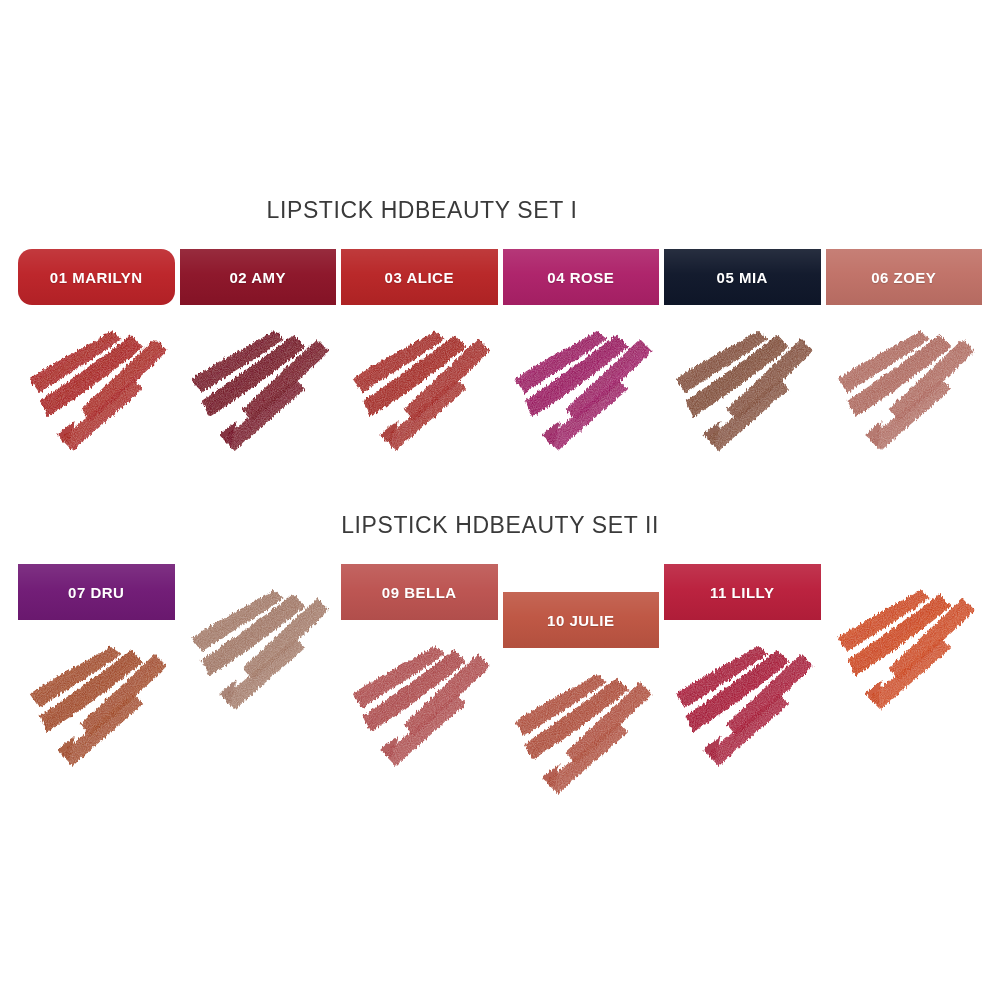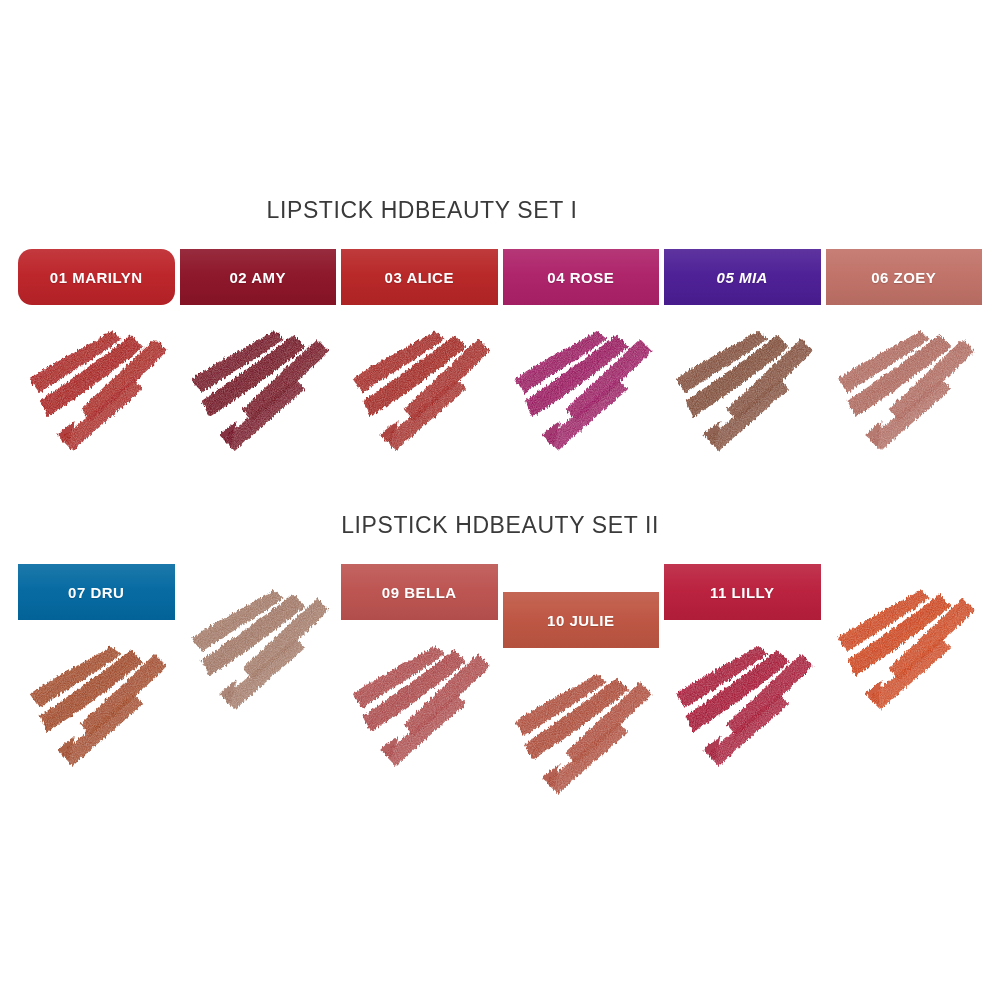--- a/index.html
+++ b/index.html
@@ -250,21 +250,21 @@
     <g filter="url(#graing3)" opacity="0.85">
       <path d="M 12 74 C 38 56, 66 44, 96 26 L 106 34 C 78 54, 48 70, 22 88 Z" fill="#fff"></path>
       <path d="M 22 96 C 52 76, 84 54, 116 30 L 128 42 C 96 68, 62 92, 30 112 Z" fill="#fff"></path>
       <path d="M 64 104 C 88 82, 114 58, 140 34 L 152 46 C 126 72, 98 96, 74 116 Z" fill="#fff"></path>
       <path d="M 44 134 C 66 116, 92 94, 118 74 L 128 84 C 102 106, 76 128, 56 146 Z" fill="#fff"></path>
     </g>
   </svg>
         </div>
       </div>
       <div class="shade">
-        <div class="shade-block" style="background: #4c1d95; font-style: italic;">
+        <div class="shade-block" style="background: #0f172a;">
           <span class="shade-label">05 MIA</span>
         </div>
         <div class="swatch-area">
   <svg class="swatch-svg" viewBox="0 0 160 154" preserveAspectRatio="none">
     <defs>
       <linearGradient id="lgg4" x1="0" y1="0" x2="1" y2="1">
         <stop offset="0%" stop-color="#A06A52"></stop>
         <stop offset="48%" stop-color="#7C4936"></stop>
         <stop offset="100%" stop-color="#A06A52"></stop>
       </linearGradient>
@@ -334,21 +334,21 @@
       <path d="M 44 134 C 66 116, 92 94, 118 74 L 128 84 C 102 106, 76 128, 56 146 Z" fill="#fff"></path>
     </g>
   </svg>
         </div>
       </div>
     </div>
 
   <div class="set-title" id="set2-title">LIPSTICK HDBEAUTY SET II</div>
   <div class="set-row" id="set2-row">
       <div class="shade">
-        <div class="shade-block" style="background: #0369a1;">
+        <div class="shade-block" style="background: #701a75;">
           <span class="shade-label">07 DRU</span>
         </div>
         <div class="swatch-area">
   <svg class="swatch-svg" viewBox="0 0 160 154" preserveAspectRatio="none">
     <defs>
       <linearGradient id="lgg6" x1="0" y1="0" x2="1" y2="1">
         <stop offset="0%" stop-color="#BC6440"></stop>
         <stop offset="48%" stop-color="#9C4526"></stop>
         <stop offset="100%" stop-color="#BC6440"></stop>
       </linearGradient>

